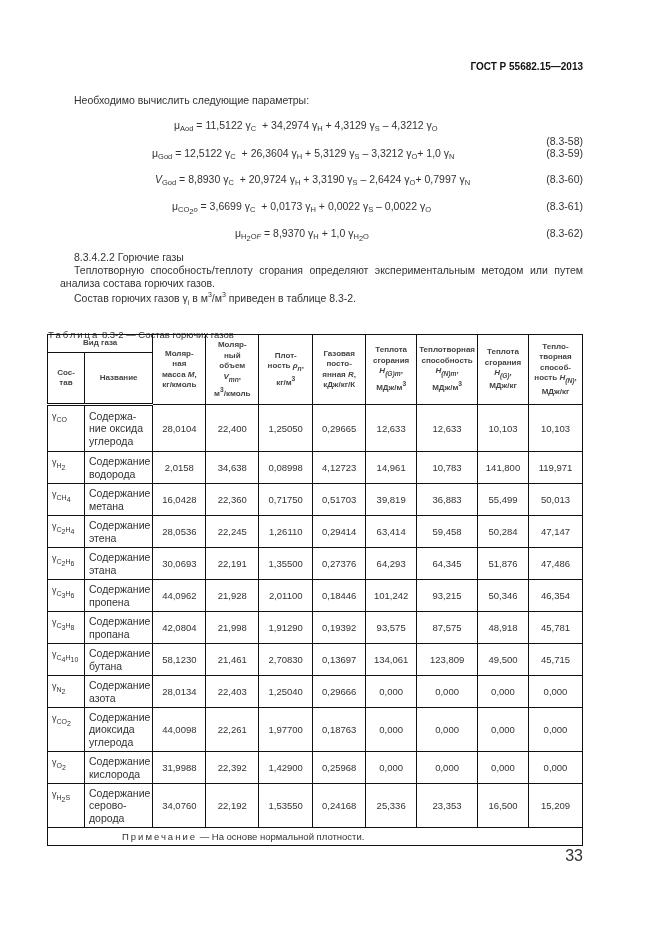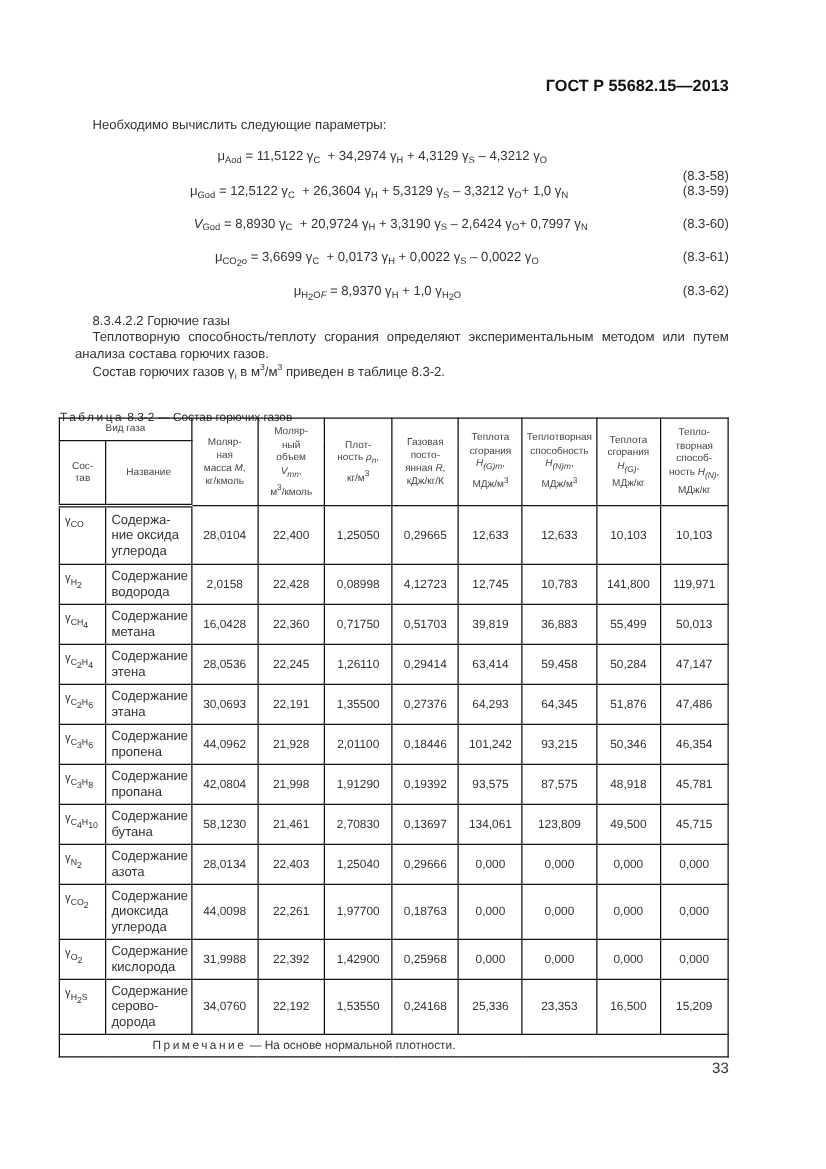--- a/index.html
+++ b/index.html
@@ -2,21 +2,21 @@
 <html><head>
   <meta charset="utf-8">
   <style>
     html, body { margin: 0; padding: 0; background: #ffffff; }
     body {
       width: 661px; height: 935px; position: relative; overflow: hidden;
       font-family: "Liberation Sans", sans-serif; color: #222;
     }
     .page-header {
       position: absolute; right: 78px; top: 61px;
-      font-weight: bold; font-size: 13px; color: #111;
+      font-weight: bold; font-size: 10px; color: #111;
     }
     .intro {
       position: absolute; left: 74px; top: 94px; font-size: 10.5px; color: #333;
     }
     .eq {
       position: absolute; font-size: 10.5px; color: #333; white-space: nowrap;
     }
     .eq-num { position: absolute; right: 78px; font-size: 10.5px; color: #333; }
     .eq sub { font-size: 7.5px; vertical-align: -2px; }
     .eq sub.up { font-style: normal; }
@@ -30,28 +30,28 @@
     .caption .sp { letter-spacing: 2px; }
 
     table.gas {
       position: absolute; left: 47px; top: 334px; width: 536px;
       border-collapse: collapse; font-size: 9.5px; color: #333;
     }
     table.gas td, table.gas th {
       border: 1px solid #111; text-align: center; vertical-align: middle;
       font-weight: normal; padding: 1px 2px;
     }
-    table.gas th { font-size: 8px; line-height: 10.5px; color: #444; }
+    table.gas th { font-size: 8px; line-height: 10.5px; color: #444; font-weight: bold; }
     table.gas td.name { text-align: left; padding-left: 4px; font-size: 10.5px; line-height: 12.5px; }
     table.gas td.sym { text-align: left; padding-left: 4px; vertical-align: top; padding-top: 5px; font-size: 9px; }
     table.gas td.sym sub { font-size: 7px; }
     table.gas td.note { text-align: left; padding-left: 30px; font-size: 9.5px; height: 15px; }
     table.gas td.note .sp { letter-spacing: 2px; padding-left: 44px; }
     table.gas thead tr.sep th { border-bottom: 3px double #111; }
-    .page-num { position: absolute; right: 78px; top: 847px; font-size: 12px; color: #333; }
+    .page-num { position: absolute; right: 78px; top: 847px; font-size: 16px; color: #333; }
   </style>
 </head>
 <body>
 
 <div class="page-header">ГОСТ Р 55682.15—2013</div>
 <div class="intro">Необходимо вычислить следующие параметры:</div>
 
 <div class="eq" style="left:174px; top:119px;">
   <span>μ</span><sub>Aod</sub> = 11,5122 <span class="g">γ</span><sub>C</sub>&nbsp; + 34,2974 γ<sub>H</sub> + 4,3129 γ<sub>S</sub> – 4,3212 γ<sub>O</sub>
 </div>
@@ -127,24 +127,24 @@
       <td>0,29665</td>
       <td>12,633</td>
       <td>12,633</td>
       <td>10,103</td>
       <td>10,103</td>
     </tr>
     <tr style="height:32px;">
       <td class="sym">γ<sub>H<sub>2</sub></sub></td>
       <td class="name">Содержание водорода</td>
       <td>2,0158</td>
-      <td>22,428</td>
+      <td>34,638</td>
       <td>0,08998</td>
       <td>4,12723</td>
-      <td>12,745</td>
+      <td>14,961</td>
       <td>10,783</td>
       <td>141,800</td>
       <td>119,971</td>
     </tr>
     <tr style="height:32px;">
       <td class="sym">γ<sub>CH<sub>4</sub></sub></td>
       <td class="name">Содержание метана</td>
       <td>16,0428</td>
       <td>22,360</td>
       <td>0,71750</td>

